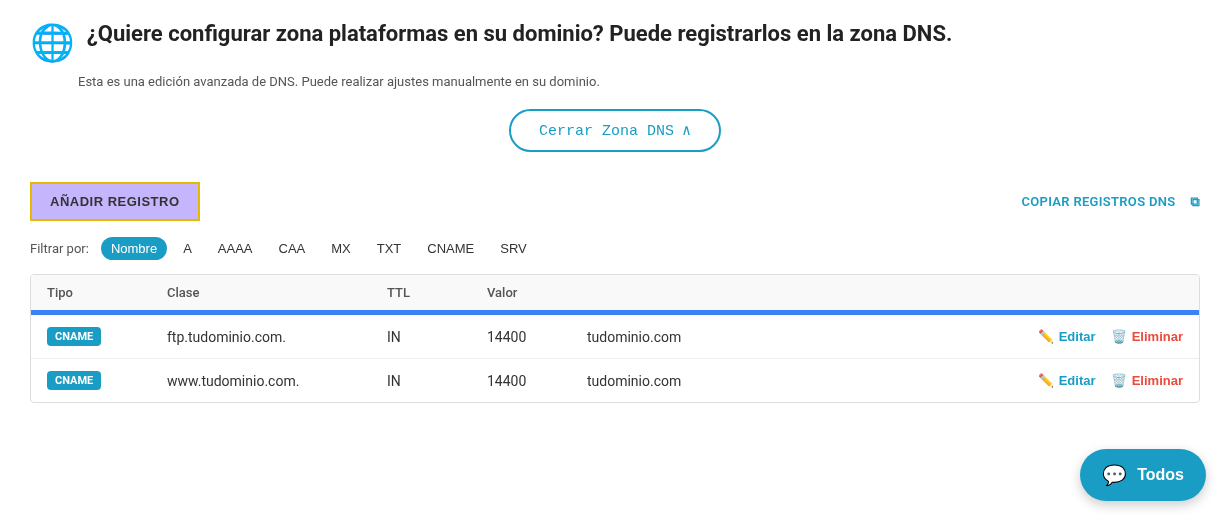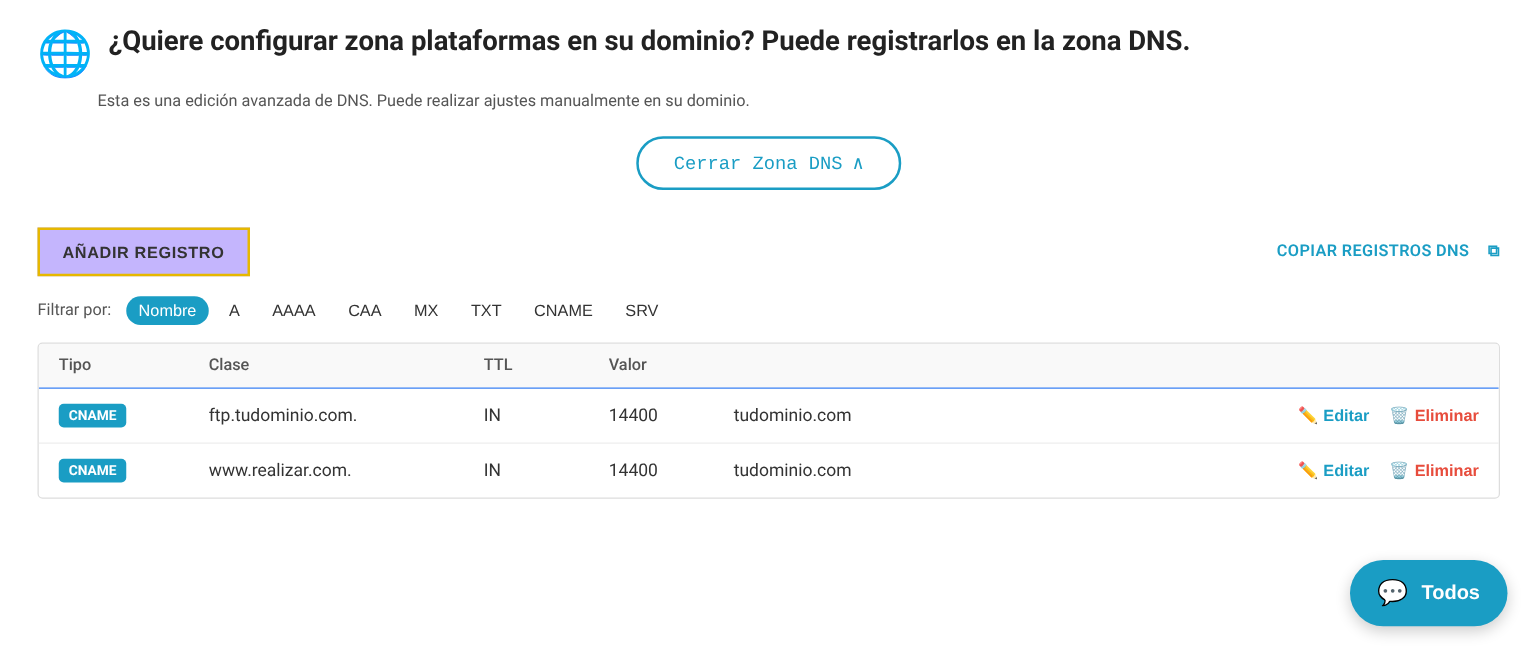--- a/index.html
+++ b/index.html
@@ -124,21 +124,21 @@
     .table-container {
       border: 1px solid #ddd;
       border-radius: 4px;
       overflow: hidden;
     }
     .table-header {
       display: grid;
       grid-template-columns: 120px 220px 100px 100px 1fr 180px;
       padding: 10px 16px;
       background: #f9f9f9;
-      border-bottom: 1px solid #3b82f6;
+      border-bottom: 5px solid #3b82f6;
       color: #555;
       font-size: 13px;
       font-weight: 500;
     }
     .table-row {
       display: grid;
       grid-template-columns: 120px 220px 100px 100px 1fr 180px;
       padding: 12px 16px;
       border-bottom: 1px solid #eee;
       align-items: center;
@@ -256,21 +256,21 @@
           <span>Editar</span>
         </button>
         <button class="action-btn delete">
           <span style="font-size:13px;">🗑️</span>
           <span>Eliminar</span>
         </button>
       </div>
     </div>
         <div class="table-row">
       <span><span class="badge">CNAME</span></span>
-      <span>www.realizar.com.</span>
+      <span>www.tudominio.com.</span>
       <span>IN</span>
       <span>14400</span>
       <span>tudominio.com</span>
       <div class="row-actions">
         <button class="action-btn">
           <span style="font-size:13px;">✏️</span>
           <span>Editar</span>
         </button>
         <button class="action-btn delete">
           <span style="font-size:13px;">🗑️</span>

